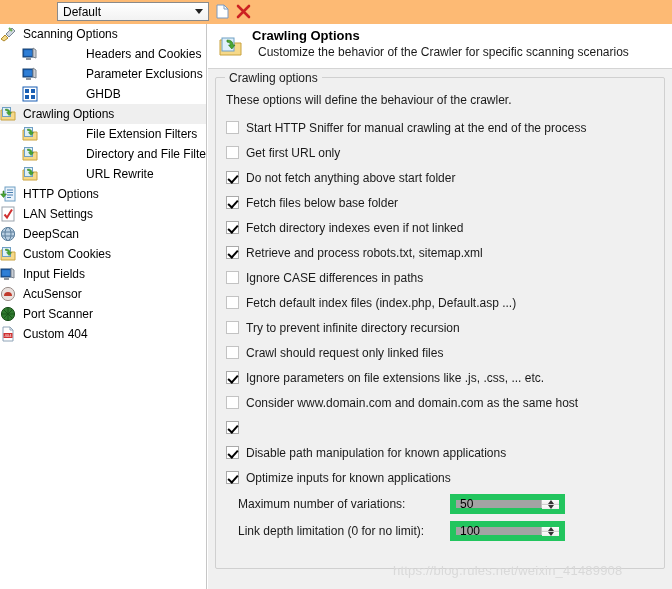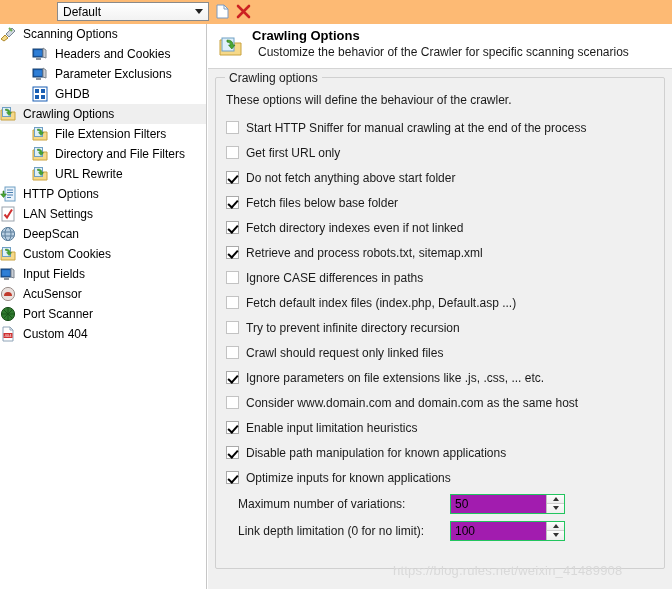--- a/index.html
+++ b/index.html
@@ -79,21 +79,21 @@
   }
   .tree-item {
     height: 20px;
     display: flex;
     align-items: center;
     font-size: 12px;
     color: #000;
     white-space: nowrap;
   }
   .tree-item.level0 { }
-  .tree-item.level1 { padding-left: 32px; }
+  .tree-item.level1 { padding-left: 22px; gap: 41px; }
   .tree-item.selected { background: #efefef; }
   .tree-item .ic {
     width: 18px; height: 16px;
     margin-right: 5px;
     flex: 0 0 18px;
     position: relative;
   }
   .tree-item .lbl { line-height: 16px; }
 
   
@@ -200,22 +200,22 @@
     height: 27px;
     margin-left: 14px;
   }
   .field-label {
     width: 212px;
     font-size: 12px;
     color: #1a1a1a;
   }
   .spin {
     width: 115px; height: 20px;
-    border: 1px solid #22c55e;
-    background: #a21caf;
+    border: 6px solid #22c55e;
+    background: #a3a3a3;
     box-sizing: border-box;
     display: flex;
     align-items: stretch;
   }
   .spin .val {
     flex: 1;
     display: flex;
     align-items: center;
     padding-left: 4px;
     font-size: 12px;
@@ -478,21 +478,20 @@
           <div class="cb-row">
             <span class="cbox checked"></span>
             <span class="cb-label">Ignore parameters on file extensions like .js, .css, ... etc.</span>
           </div>
           <div class="cb-row">
             <span class="cbox unchecked"></span>
             <span class="cb-label">Consider www.domain.com and domain.com as the same host</span>
           </div>
           <div class="cb-row">
             <span class="cbox checked"></span>
-            <span class="cb-label">Enable input limitation heuristics</span>
           </div>
           <div class="cb-row">
             <span class="cbox checked"></span>
             <span class="cb-label">Disable path manipulation for known applications</span>
           </div>
           <div class="cb-row">
             <span class="cbox checked"></span>
             <span class="cb-label">Optimize inputs for known applications</span>
           </div>
         </div>

